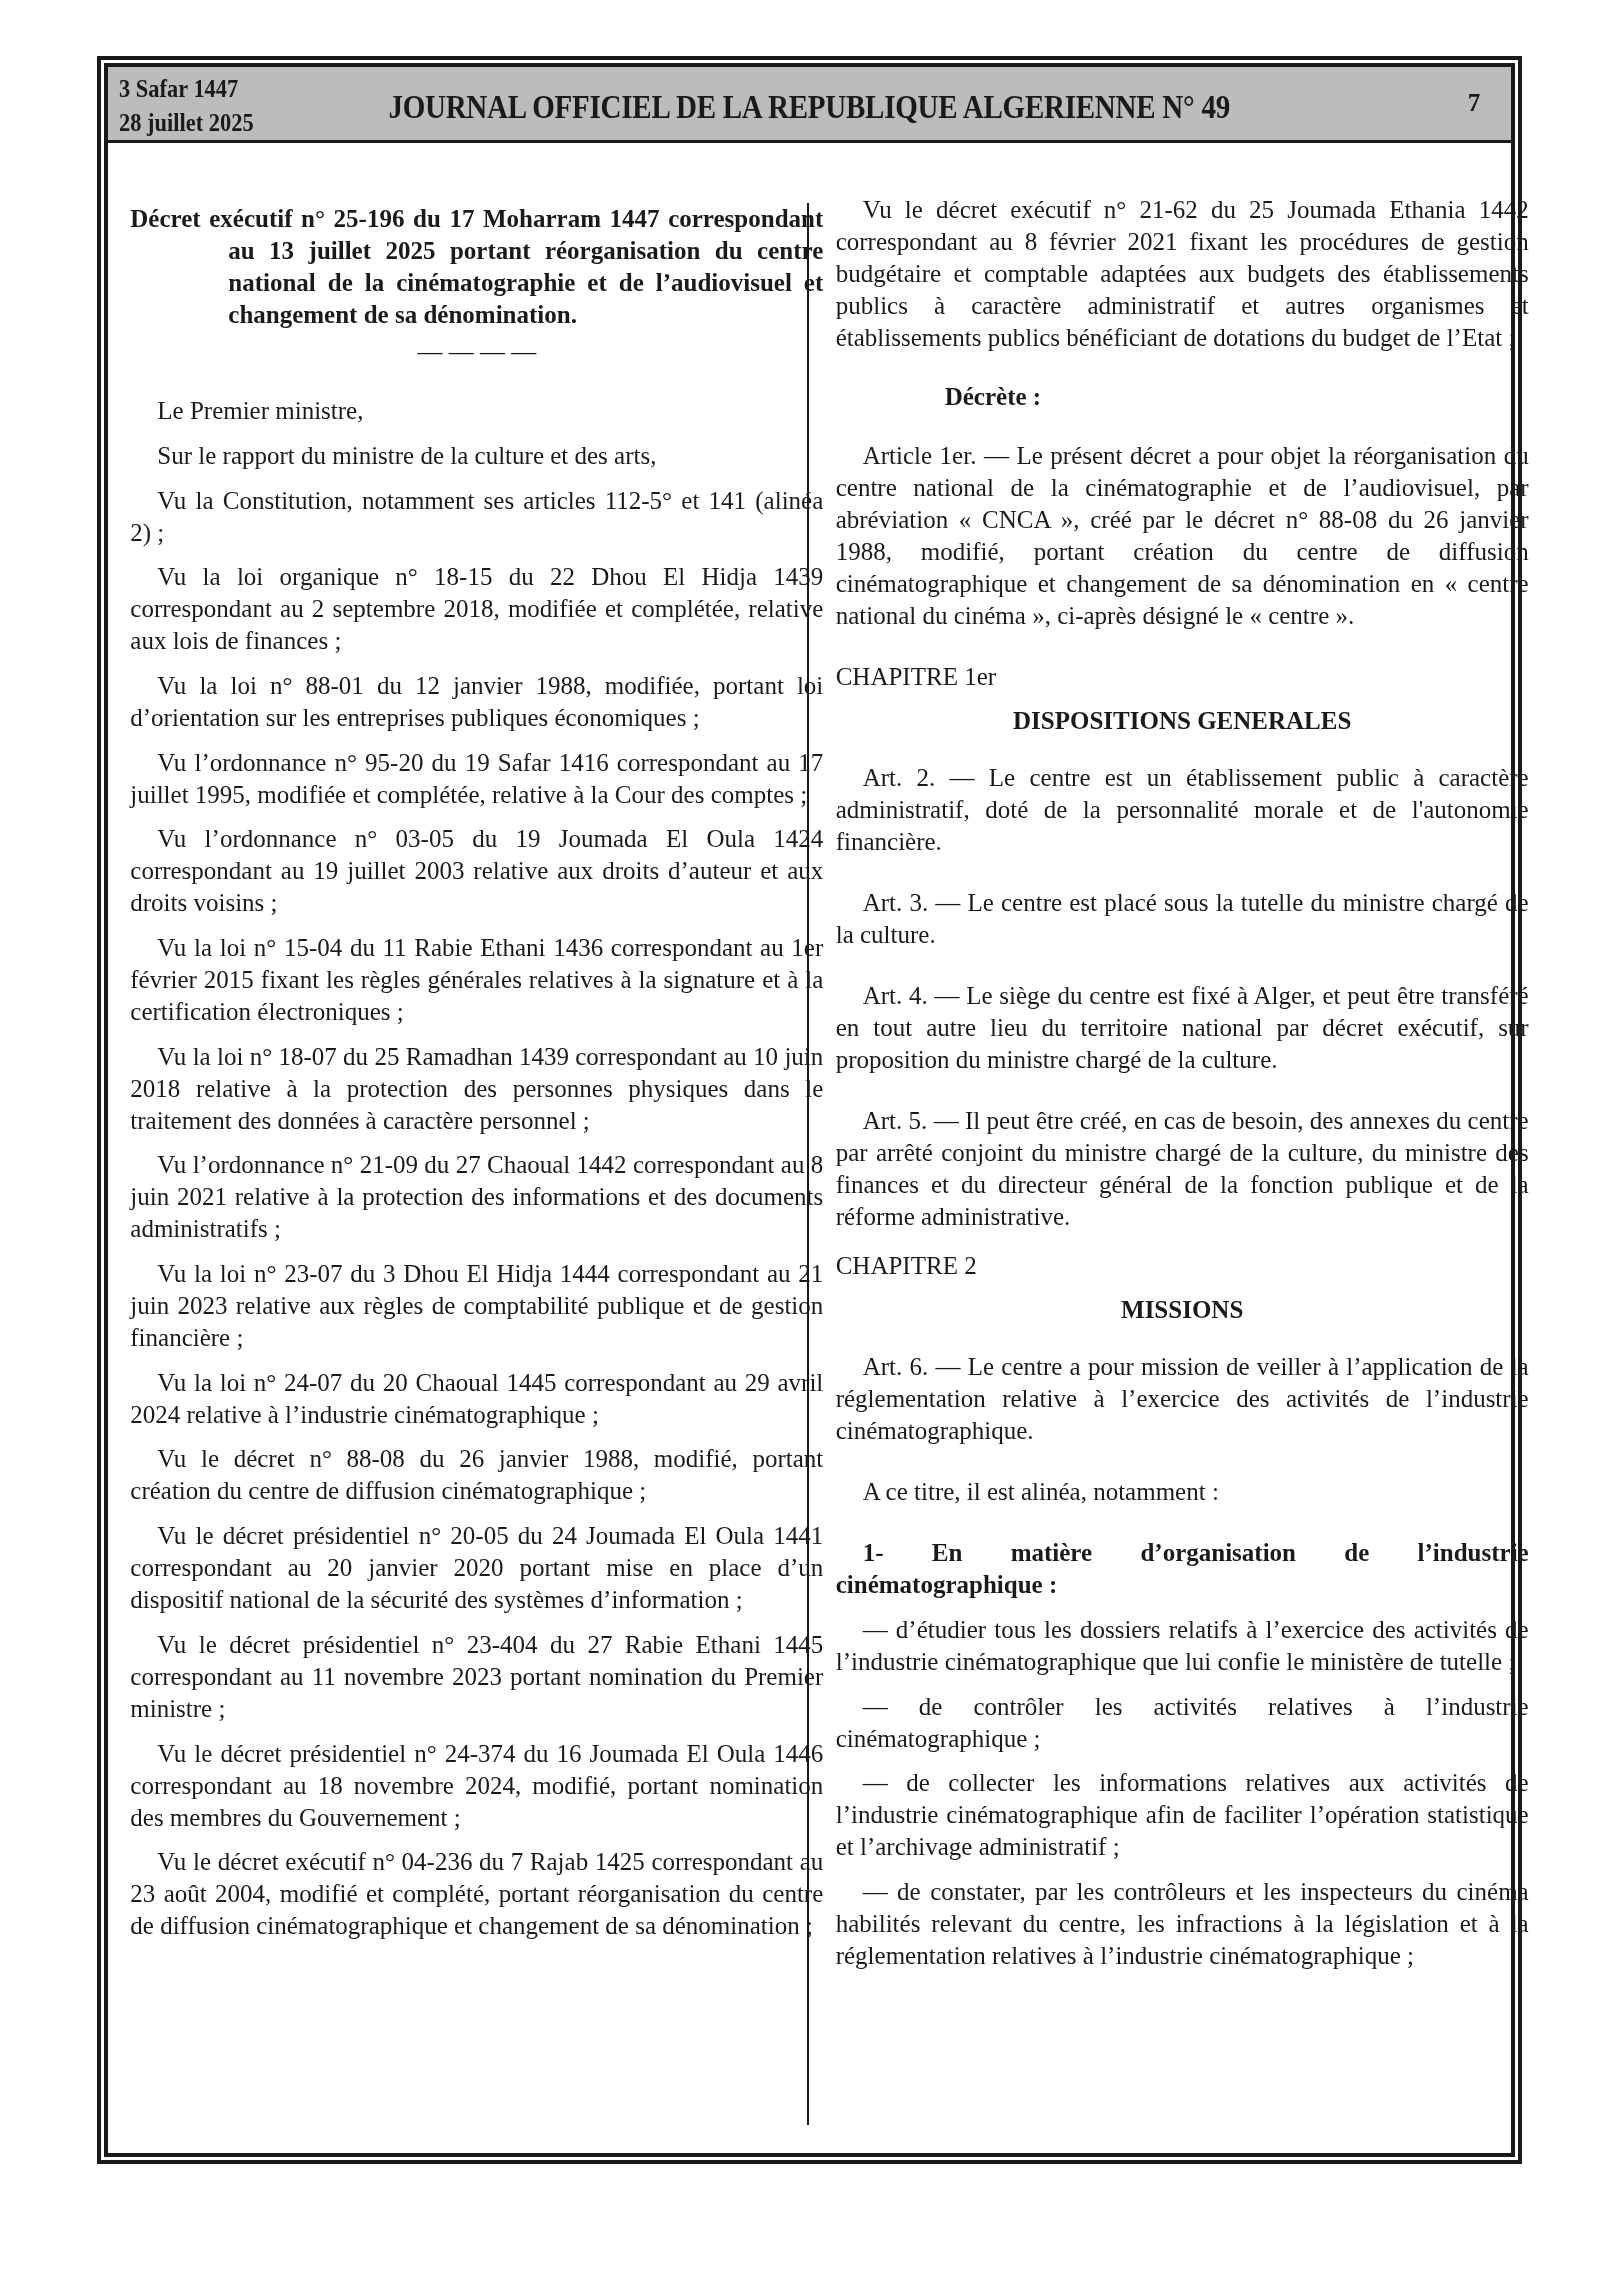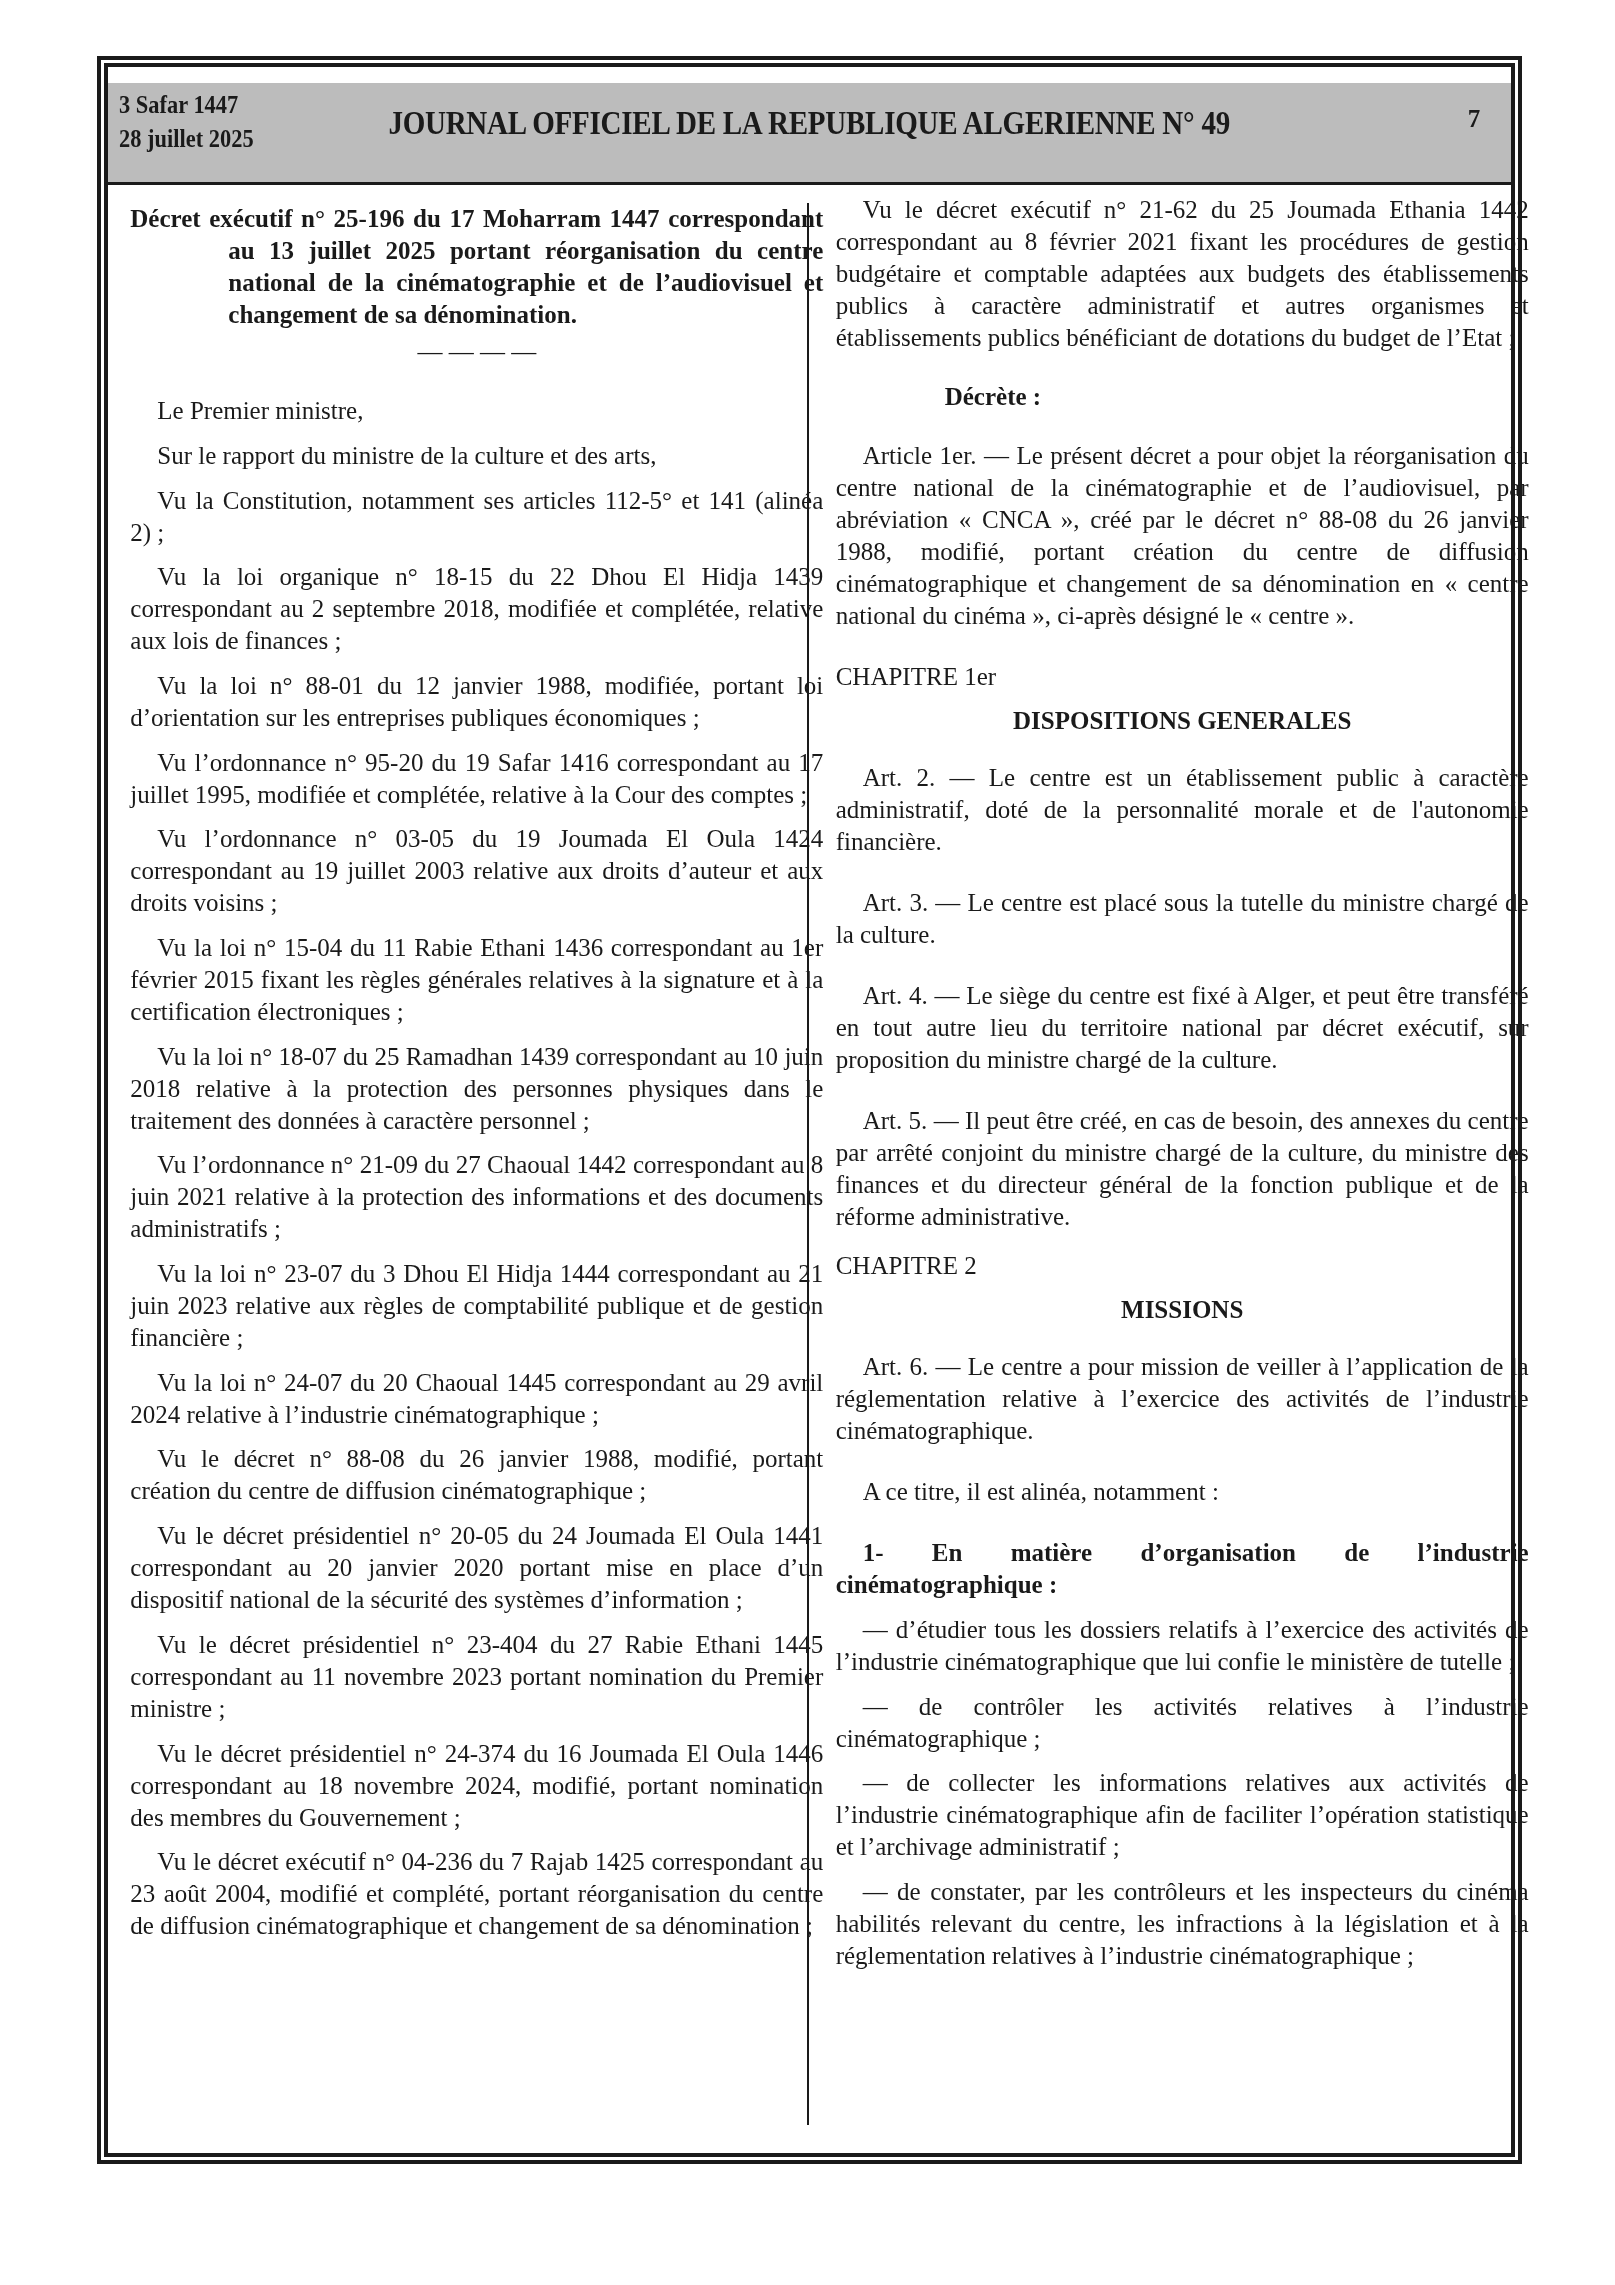--- a/index.html
+++ b/index.html
@@ -4,21 +4,21 @@
 <style>
   html, body { margin: 0; padding: 0; background: #ffffff; }
   body { width: 1616px; height: 2285px; position: relative; overflow: hidden;
          font-family: "Liberation Serif", "DejaVu Serif", serif; color: #1a1a1a; }
 
   .outer-frame { position: absolute; left: 97px; top: 56px; width: 1425px; height: 2108px;
                  box-sizing: border-box; border: 4.5px solid #1a1a1a; }
   .inner-frame { position: absolute; left: 2.7px; top: 2.7px; right: 2.7px; bottom: 2.7px;
                  box-sizing: border-box; border: 4.5px solid #1a1a1a; }
 
-  .header { position: absolute; left: 0; top: 16px; right: 0; height: 102px; background: #bcbcbc;
+  .header { position: absolute; left: 0; top: 0; right: 0; height: 76px; background: #bcbcbc;
             border-bottom: 3.6px solid #1a1a1a; box-sizing: border-box; }
   .hdr-date { position: absolute; left: 11px; top: 5.4px; font-weight: bold; font-size: 24.4px;
               line-height: 34px; transform: scaleX(0.92); transform-origin: left; }
   .hdr-title { position: absolute; left: 0; right: 0; top: 22.6px; text-align: center;
                font-weight: bold; font-size: 33px; letter-spacing: -0.3px; }
   .hdr-title span { display: inline-block; transform: scaleX(0.88); }
   .hdr-page { position: absolute; right: 31px; top: 22.6px; font-weight: bold; font-size: 25px; }
 
   .col { position: absolute; top: 127px; width: 693px; font-size: 25px; line-height: 32px;
          text-align: justify; }

